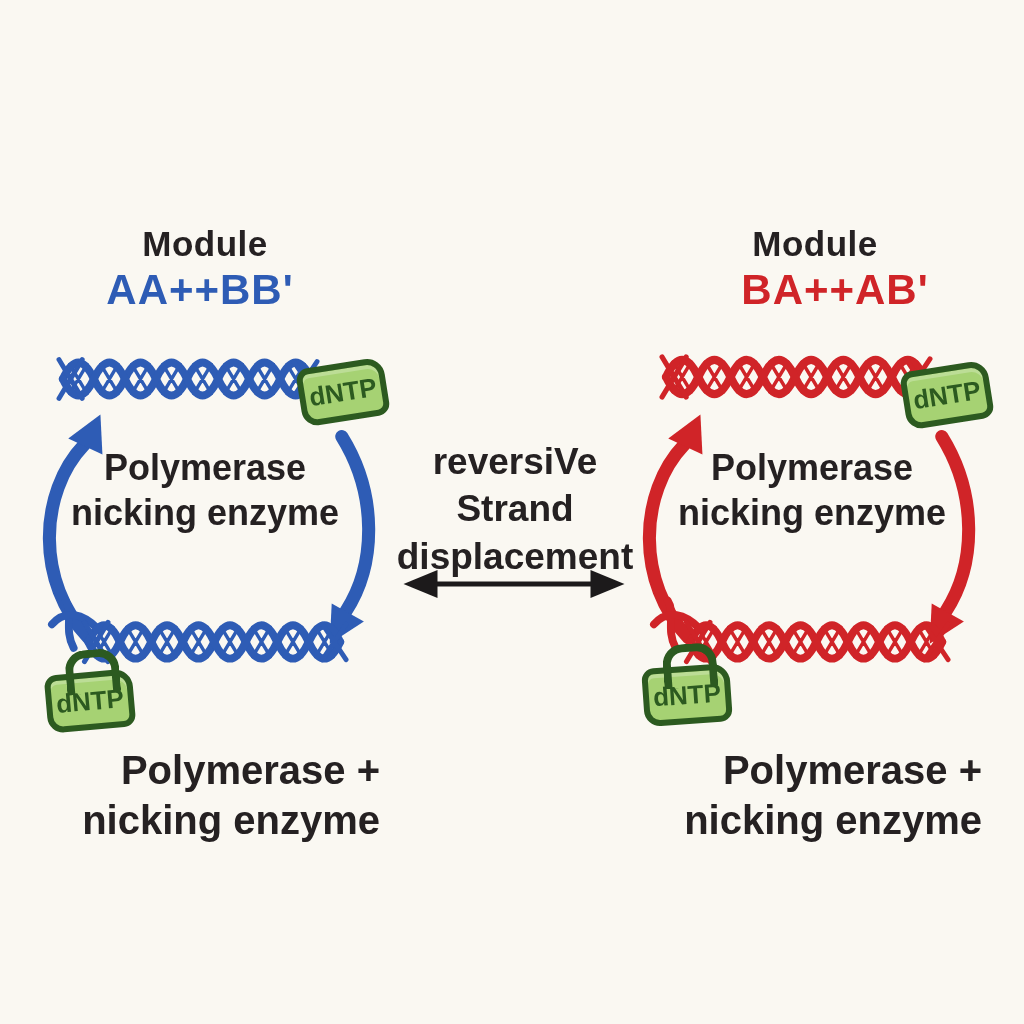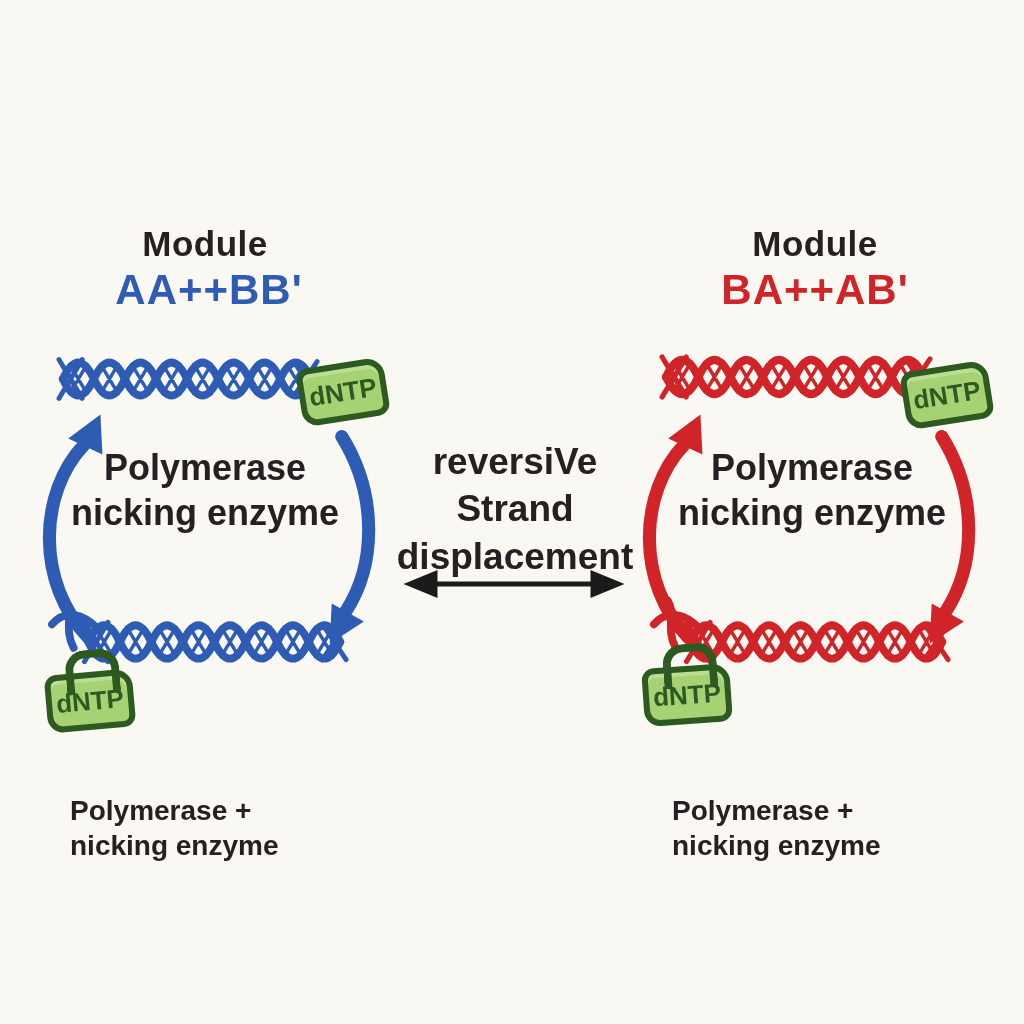--- a/index.html
+++ b/index.html
@@ -21,24 +21,23 @@
   .module-formula {
     width:300px; text-align:center;
     font-size:42px; font-weight:bold; letter-spacing:1px;
   }
   .cycle-text {
     width:300px; text-align:center;
     font-size:36px; font-weight:bold; color:var(--ink,#252122);
     line-height:1.24;
   }
   .bottom-text {
-    width:310px; text-align:left;
-    font-size:28px; font-weight:bold; color:var(--ink,#252122);
+    width:310px; text-align:right;
+    font-size:40px; font-weight:bold; color:var(--ink,#252122);
     line-height:1.25;
-    margin-top:48px;
   }
   .center-text {
     width:240px; text-align:center;
     font-size:37px; font-weight:bold; color:var(--ink,#252122);
     line-height:1.28;
   }
 
   
   .mod0 { color: var(--c0,#2e5cb5); }
   .mod1 { color: var(--c1,#d02428); }
@@ -56,31 +55,31 @@
   .dntp-tag.handled::before {
     content:""; position:absolute;
     top:-28px; left:16px; width:38px; height:36px;
     border:8px solid var(--tag-border,#2c5a20);
     border-bottom:none;
     border-radius:20px 20px 2px 2px;
   }
 
   
   #m0-title        { left:55px;  top:224px; }
-  #m0-formula      { left:59px;  top:266px; }
+  #m0-formula      { left:50px;  top:266px; }
   #m0-helix-top    { left:57px;  top:341px; width:262px; height:76px; }
   #m0-dntp-top     { left:299px; top:363px; transform:rotate(-9deg); }
   #m0-arrows       { left:22px;  top:398px; width:362px; height:252px; }
   #m0-cycle-text   { left:55px;  top:446px; }
   #m0-helix-bottom { left:50px;  top:596px; width:300px; height:86px; }
   #m0-dntp-bottom  { left:46px;  top:672px; transform:rotate(-5deg); }
   #m0-bottom-text  { left:70px;  top:745px; }
 
   #m1-title        { left:665px; top:224px; }
-  #m1-formula      { left:665px; top:266px; }
+  #m1-formula      { left:685px; top:266px; }
   #m1-helix-top    { left:660px; top:338px; width:272px; height:78px; }
   #m1-dntp-top     { left:903px; top:366px; transform:rotate(-9deg); }
   #m1-arrows       { left:622px; top:398px; width:362px; height:252px; }
   #m1-cycle-text   { left:662px; top:446px; }
   #m1-helix-bottom { left:652px; top:596px; width:300px; height:86px; }
   #m1-dntp-bottom  { left:643px; top:666px; transform:rotate(-4deg); }
   #m1-bottom-text  { left:672px; top:745px; }
 
   #center-text     { left:395px; top:438px; }
   #center-arrow    { left:400px; top:566px; width:228px; height:36px; }

